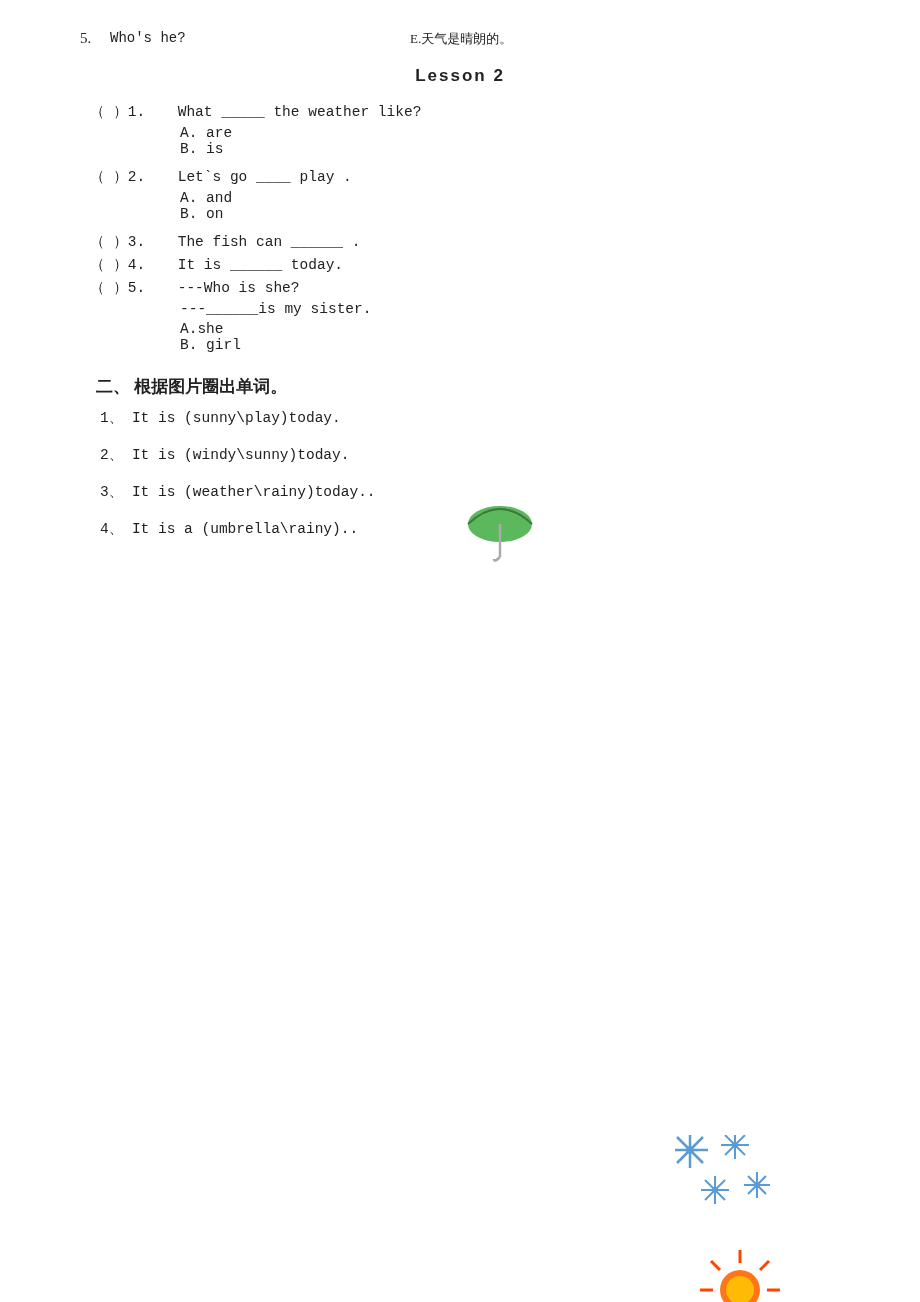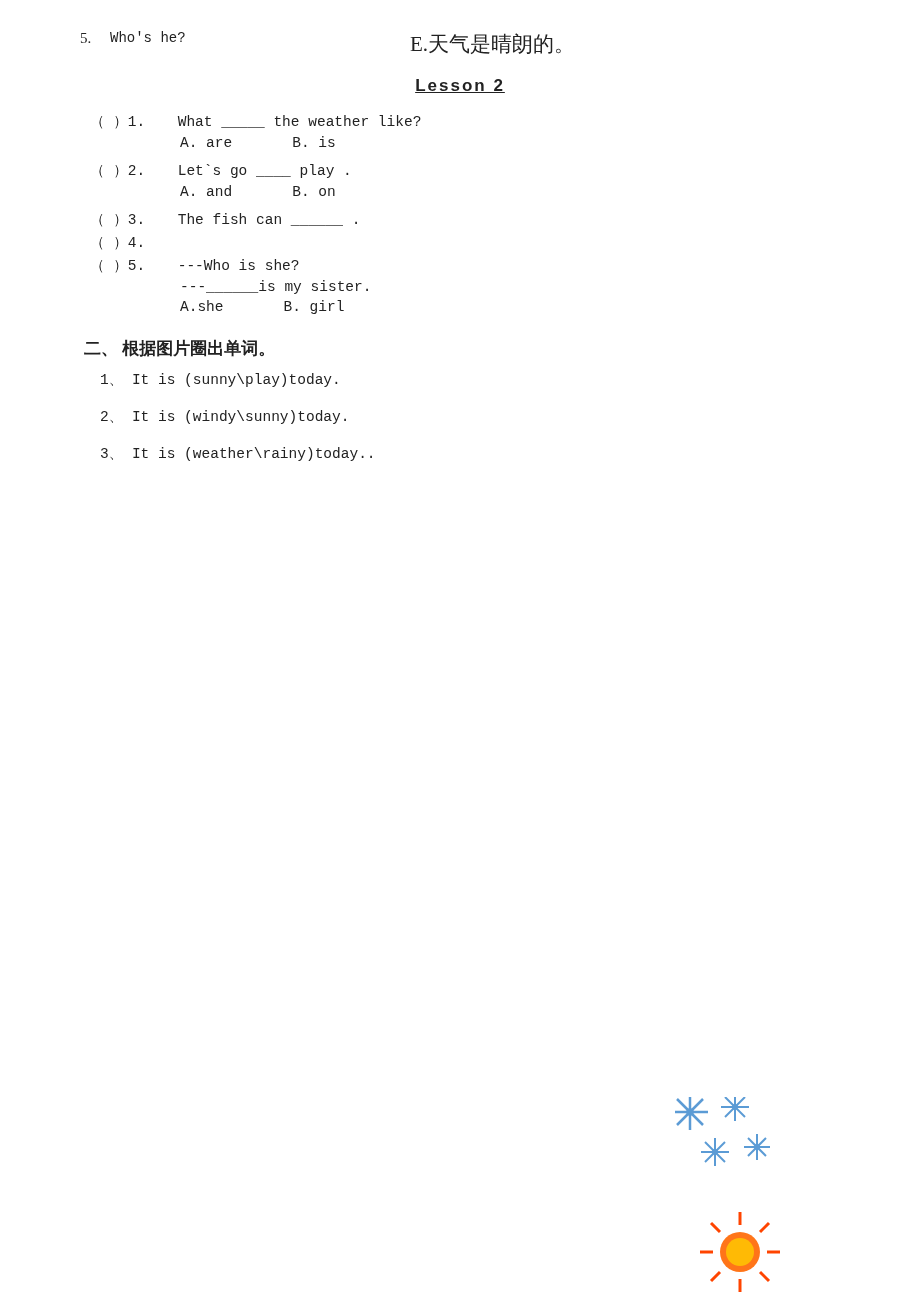--- a/index.html
+++ b/index.html
@@ -42,31 +42,30 @@
       min-width: 30px;
     }
 
     .top-item .english {
       min-width: 300px;
       font-family: "Courier New", monospace;
       font-size: 14px;
     }
 
     .top-item .chinese {
-      font-size: 21px;
+      font-size: 13px;
     }
 
     .lesson-title {
       text-align: center;
       font-size: 17px;
       font-weight: bold;
       font-family: "Arial", sans-serif;
       margin: 18px 0 16px 0;
       letter-spacing: 2px;
-      text-decoration: underline;
     }
 
     .section-heading {
       font-size: 17px;
       font-weight: bold;
       margin: 14px 0 10px 0;
     }
 
     .question-group {
       margin-bottom: 6px;
@@ -95,37 +94,38 @@
       margin-left: 20px;
     }
 
     .options-line {
       display: flex;
       align-items: baseline;
       margin-bottom: 10px;
       padding-left: 90px;
       font-size: 14.5px;
       font-family: "Courier New", monospace;
+      flex-direction: column;
     }
 
     .option-item {
       margin-right: 60px;
     }
 
     .dialog-line {
       padding-left: 90px;
       font-size: 14.5px;
       font-family: "Courier New", monospace;
       margin-bottom: 4px;
     }
 
     .section2-heading {
       font-size: 17px;
       font-weight: bold;
-      margin: 22px 0 10px 4px;
+      margin: 22px 0 10px 16px;
     }
 
     .section2-item {
       margin-bottom: 18px;
       font-size: 14.5px;
       font-family: "Courier New", monospace;
       padding-left: 20px;
       position: relative;
     }
 
@@ -185,20 +185,21 @@
 
     <div class="question-line">
       <span class="paren">（    ）</span>
       <span class="q-num">3.</span>
       <span class="q-text">The fish can  ______  .</span>
     </div>
 
     <div class="question-line">
       <span class="paren">（    ）</span>
       <span class="q-num">4.</span>
+      <span class="q-text">It is  ______    today.</span>
     </div>
 
     <div class="question-line">
       <span class="paren">（    ）</span>
       <span class="q-num">5.</span>
       <span class="q-text">---Who  is she?</span>
     </div>
     <div class="dialog-line">---______is my sister.</div>
     <div class="options-line">
       <span class="option-item">A.she</span>
@@ -219,20 +220,41 @@
     <div class="section2-item">
       <span>2、</span>
       <span> It is (windy\sunny)today.</span>
     </div>
 
     <div class="section2-item">
       <span>3、</span>
       <span>It is (weather\rainy)today..</span>
     </div>
 
+    <div style="position:relative; margin-bottom: 18px; padding-left:20px; min-height:80px;">
+
+      <div style="position:absolute; left:380px; top:-30px;">
+        <svg width="80" height="80" viewBox="0 0 80 80">
+
+          <ellipse cx="40" cy="35" rx="32" ry="18" fill="#5cb85c"></ellipse>
+          <path d="M40 35 Q20 20 8 35" fill="#5cb85c"></path>
+          <path d="M40 35 Q60 20 72 35" fill="#5cb85c"></path>
+
+          <path d="M8 35 Q40 5 72 35" fill="none" stroke="#3a7a3a" stroke-width="2"></path>
+
+          <line x1="40" y1="35" x2="40" y2="68" stroke="#aaa" stroke-width="2.5"></line>
+          <path d="M40 68 Q34 74 34 70" fill="none" stroke="#aaa" stroke-width="2.5"></path>
+        </svg>
+      </div>
+
+      <div class="section2-item" style="padding-left:0; margin-bottom:0;">
+        <span>4、</span>
+        <span>It is a (umbrella\rainy)..</span>
+      </div>
+    </div>
 
     <div class="img-snowflakes">
       <svg width="110" height="90" viewBox="0 0 110 90">
 
         <g transform="translate(15,15)" stroke="#5b9bd5" stroke-width="2.5" fill="none">
           <line x1="0" y1="-18" x2="0" y2="18"></line>
           <line x1="-18" y1="0" x2="18" y2="0"></line>
           <line x1="-13" y1="-13" x2="13" y2="13"></line>
           <line x1="13" y1="-13" x2="-13" y2="13"></line>
           <circle cx="0" cy="0" r="2.5" fill="#5b9bd5"></circle>

